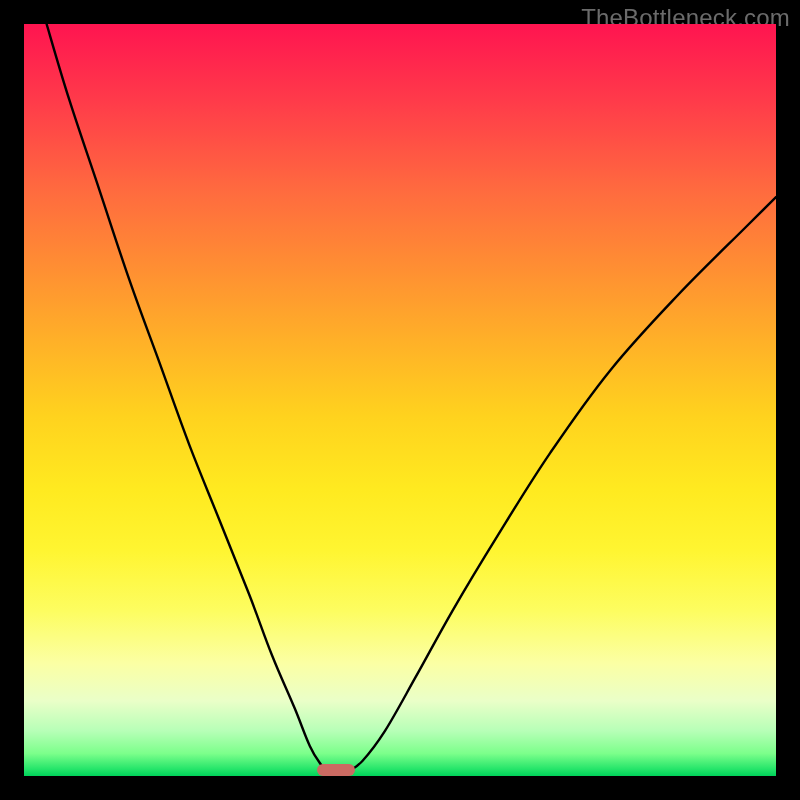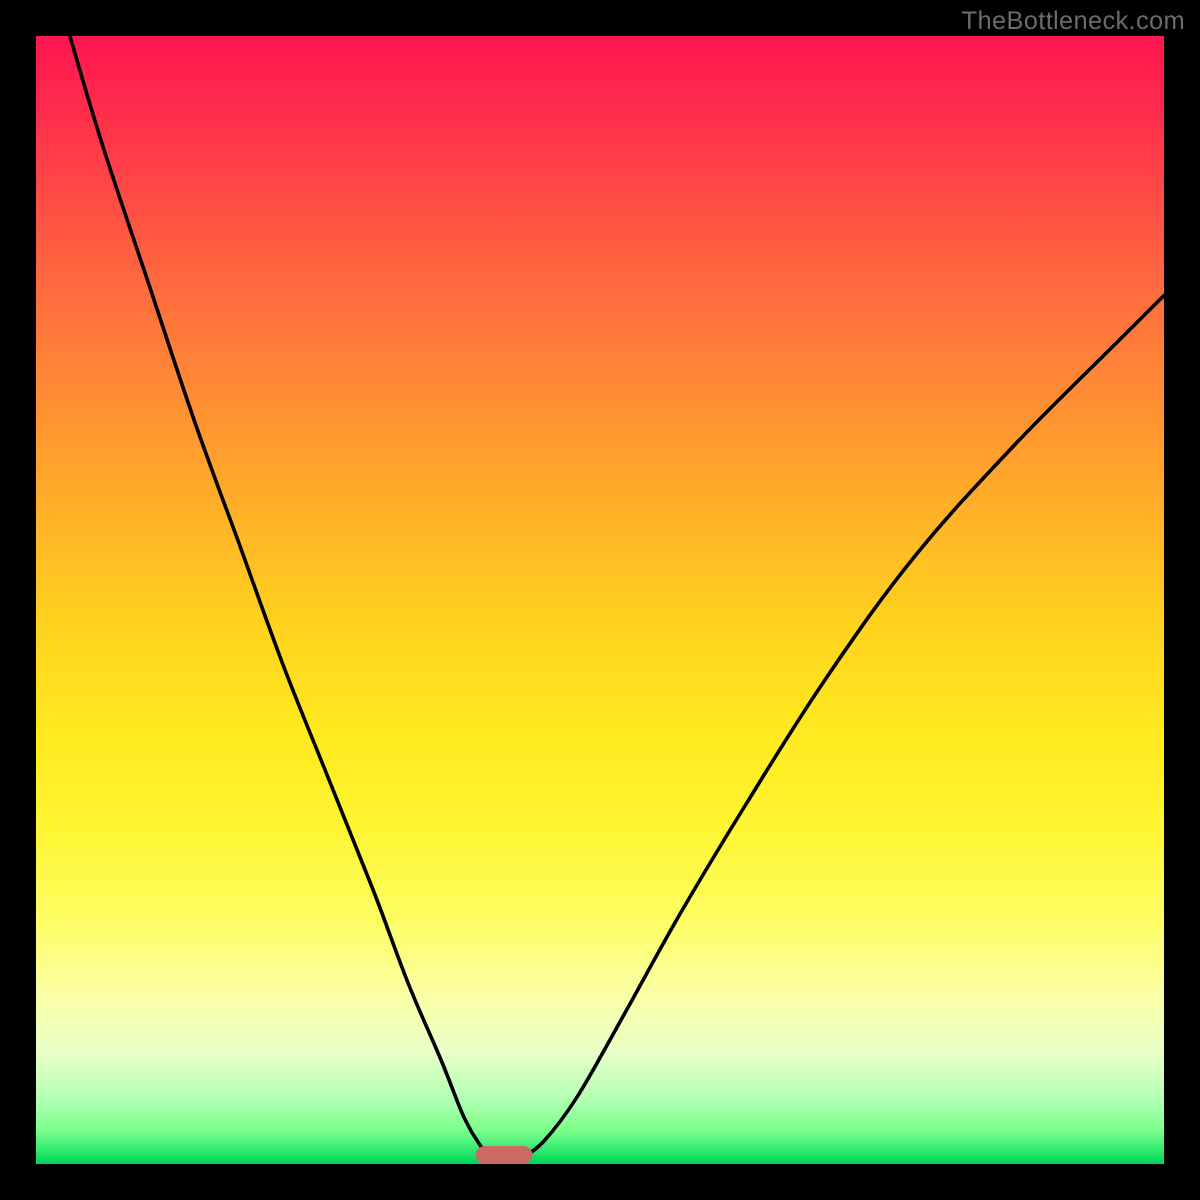--- a/index.html
+++ b/index.html
@@ -33,21 +33,21 @@
       #7cff8b 97%,
       #28e66b 99%,
       #00d35a 100%
     );
   }
   .watermark {
     position: absolute;
     top: 4px;
     right: 10px;
     color: #6b6b6b;
-    font-size: 17px;
+    font-size: 24px;
     font-weight: 500;
     letter-spacing: 0.2px;
     user-select: none;
   }
   svg.curves {
     position: absolute;
     left: 0;
     top: 0;
   }
   .lozenge {

